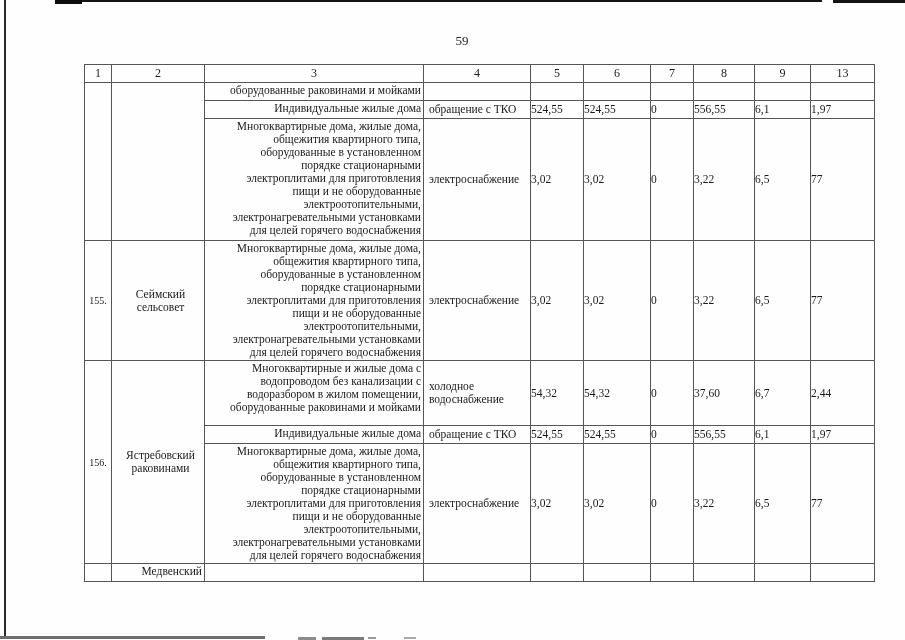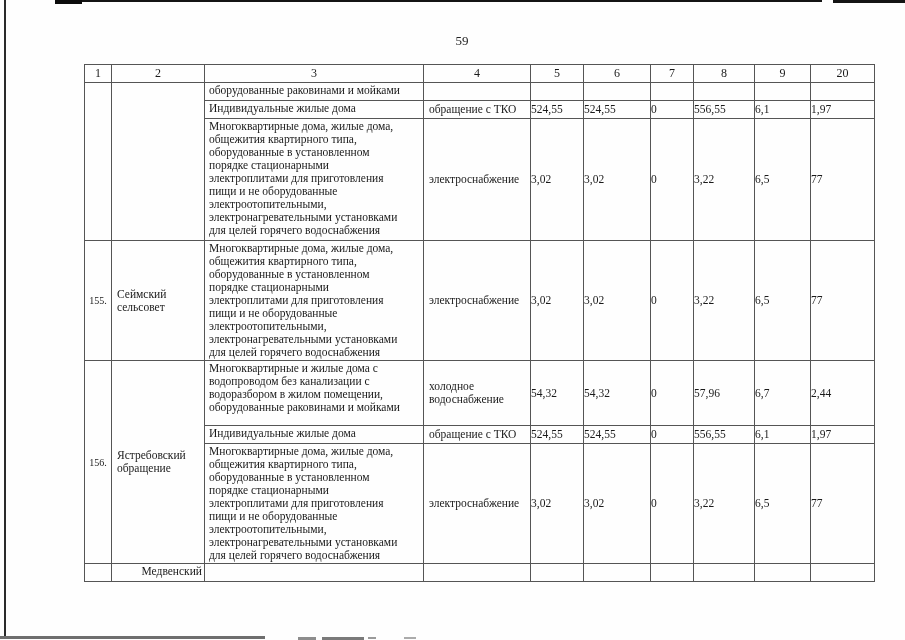--- a/index.html
+++ b/index.html
@@ -20,25 +20,25 @@
   .seg-e { left:404px; top:637px; width:12px; height:2px; background:#ababab; }
 
   .page-number { position:absolute; top:33px; left:427px; width:70px;
                  text-align:center; font-size:13px; color:#222; }
 
   table.tariff { position:absolute; left:84px; top:64px; width:791px;
                  border-collapse:collapse; table-layout:fixed; }
   td { border:1px solid #555; font-size:11.5px; line-height:13px;
        vertical-align:middle; overflow:hidden; color:#1a1a1a; }
   td.hdr     { text-align:center; font-size:12px; }
-  td.housing { text-align:left; vertical-align:top; padding:1px 2px 1px 4px; white-space:pre-line; }
+  td.housing { text-align:right; vertical-align:top; padding:1px 2px 1px 4px; white-space:pre-line; }
   td.svc     { text-align:left; padding:1px 2px 1px 5px; white-space:pre-line; }
   td.val     { }
   td.num     { text-align:center; vertical-align:middle; font-size:10px; }
-  td.stl     { text-align:left; vertical-align:middle; padding-left:5px; white-space:pre-line; }
+  td.stl     { text-align:center; vertical-align:middle; padding-left:5px; white-space:pre-line; }
   td.stl-top { text-align:right; vertical-align:top; padding:1px 2px 1px 5px; }
 </style>
 </head>
 <body>
 
 <div class="page">
 
   <div class="edge edge-top-a"></div>
   <div class="edge edge-top-b"></div>
   <div class="edge edge-top-blob"></div>
@@ -69,21 +69,21 @@
         <tr style="height:18px">
       <td class="hdr">1</td>
       <td class="hdr">2</td>
       <td class="hdr">3</td>
       <td class="hdr">4</td>
       <td class="hdr">5</td>
       <td class="hdr">6</td>
       <td class="hdr">7</td>
       <td class="hdr">8</td>
       <td class="hdr">9</td>
-      <td class="hdr">20</td>
+      <td class="hdr">13</td>
     </tr>
 
     <tr style="height:18px">
       <td class="num" rowspan="3"></td>
       <td class="stl" rowspan="3"></td>
       <td class="housing">оборудованные раковинами и мойками</td>
       <td class="svc"></td>
       <td class="val"></td>
       <td class="val"></td>
       <td class="val"></td>
@@ -136,31 +136,31 @@
       <td class="val">3,02</td>
       <td class="val">3,02</td>
       <td class="val">0</td>
       <td class="val">3,22</td>
       <td class="val">6,5</td>
       <td class="val">77</td>
     </tr>
 
     <tr style="height:65px">
       <td class="num" rowspan="3">156.</td>
-      <td class="stl" rowspan="3">Ястребовский обращение</td>
+      <td class="stl" rowspan="3">Ястребовский раковинами</td>
       <td class="housing">Многоквартирные и жилые дома с
 водопроводом без канализации с
 водоразбором в жилом помещении,
 оборудованные раковинами и мойками</td>
       <td class="svc">холодное
 водоснабжение</td>
       <td class="val">54,32</td>
       <td class="val">54,32</td>
       <td class="val">0</td>
-      <td class="val">57,96</td>
+      <td class="val">37,60</td>
       <td class="val">6,7</td>
       <td class="val">2,44</td>
     </tr>
     <tr style="height:18px">
       <td class="housing">Индивидуальные жилые дома</td>
       <td class="svc">обращение с ТКО</td>
       <td class="val">524,55</td>
       <td class="val">524,55</td>
       <td class="val">0</td>
       <td class="val">556,55</td>

